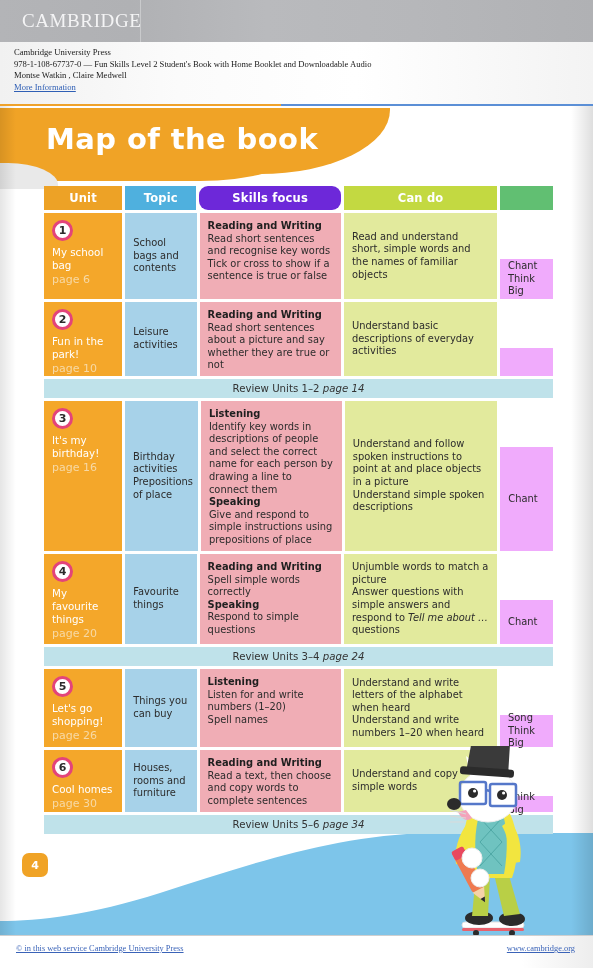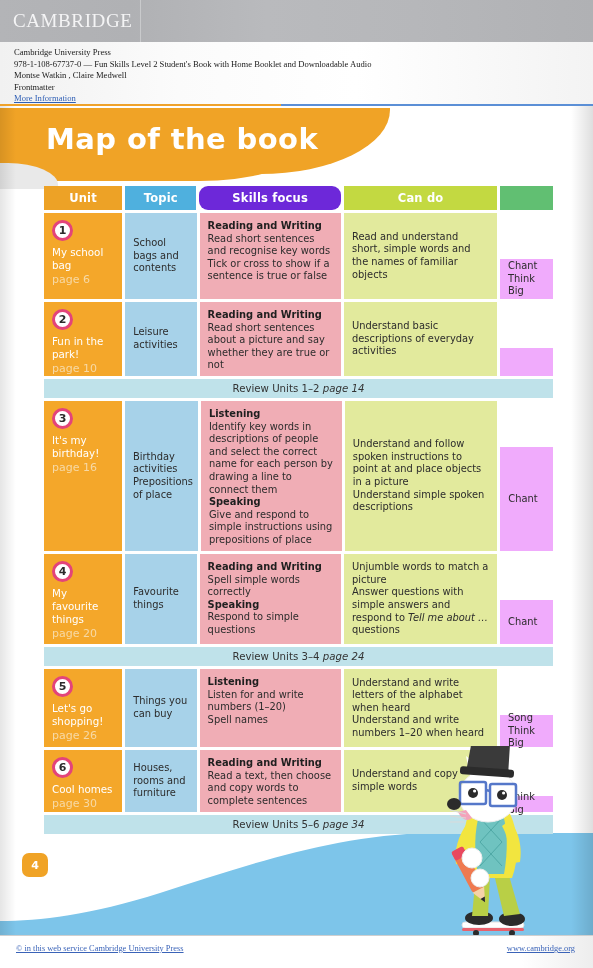--- a/index.html
+++ b/index.html
@@ -24,21 +24,21 @@
   .logo-cell {
     position: absolute; left: 0; top: 0; width: 141px; height: 42px;
     border-right: 1px solid #c9cacc;
     display: flex; align-items: center;
   }
   .logo-text {
     font-family: "Liberation Serif", serif;
     color: #f4f4f5;
     font-size: 19px;
     letter-spacing: 0.6px;
-    padding-left: 13px;
+    padding-left: 22px;
     font-variant: small-caps;
     text-transform: uppercase;
   }
 
   
   .biblio {
     position: absolute; left: 0; top: 42px; width: 593px; height: 62px;
     background: linear-gradient(to right, #f1f1f1 0%, #fbfbfb 30%, #ffffff 60%, #f3f3f3 100%);
     padding: 5px 0 0 14px;
   }
@@ -227,21 +227,20 @@
   <div class="top-band">
     <div class="logo-cell">
       <div class="logo-text">CAMBRIDGE</div>
     </div>
   </div>
 
   <div class="biblio">
     <div>Cambridge University Press</div>
     <div>978-1-108-67737-0 — Fun Skills Level 2 Student's Book with Home Booklet and Downloadable Audio</div>
     <div>Montse Watkin , Claire Medwell</div>
-    <div>Frontmatter</div>
     <div><a href="#">More Information</a></div>
   </div>
 
   <div class="under-rule">
     <div class="left"></div>
       <div class="right"></div>
   </div>
 
   <div class="book-page">
 

